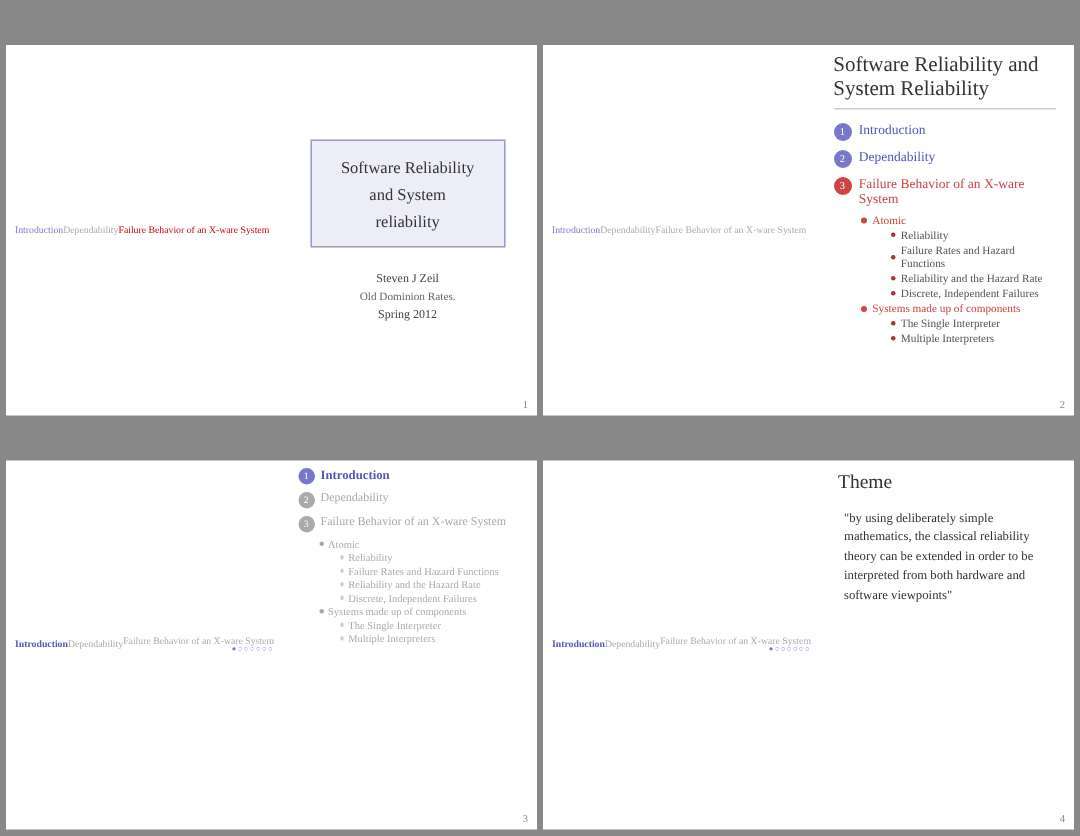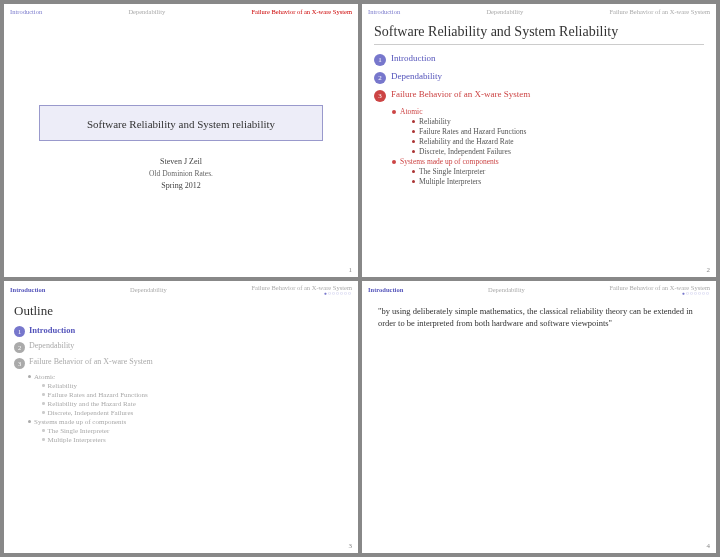--- a/index.html
+++ b/index.html
@@ -12,21 +12,22 @@
       width: 720px;
       height: 557px;
       gap: 4px;
       padding: 4px;
     }
     .slide {
       background: white;
       position: relative;
       overflow: hidden;
       display: flex;
-      flex-direction: column;
+      flex-direction: row;
+      margin-top: 26px;
     }
     .slide-header {
       display: flex;
       justify-content: space-between;
       align-items: center;
       padding: 3px 6px;
       font-size: 6.5px;
       border-bottom: none;
       min-height: 14px;
     }
@@ -302,21 +303,20 @@
 <div class="slide slide-3">
   <div class="slide-header">
     <span class="header-intro-active">Introduction</span>
     <span class="header-dep-active">Dependability</span>
     <div style="display:flex;flex-direction:column;align-items:flex-end">
       <span class="header-failure">Failure Behavior of an X-ware System</span>
       <span style="font-size:5px;color:#7777cc;letter-spacing:1px">●○○○○○○</span>
     </div>
   </div>
   <div class="slide-body">
-    <div class="outline-title">Outline</div>
 
     <div class="outline-item">
       <div class="outline-num outline-num-active">1</div>
       <span class="outline-label-active">Introduction</span>
     </div>
 
     <div class="outline-item">
       <div class="outline-num outline-num-inactive">2</div>
       <span class="outline-label-inactive">Dependability</span>
     </div>
@@ -371,16 +371,17 @@
 <div class="slide slide-4">
   <div class="slide-header">
     <span class="header-intro-active">Introduction</span>
     <span class="header-dep-active">Dependability</span>
     <div style="display:flex;flex-direction:column;align-items:flex-end">
       <span class="header-failure">Failure Behavior of an X-ware System</span>
       <span style="font-size:5px;color:#7777cc;letter-spacing:1px">●○○○○○○</span>
     </div>
   </div>
   <div class="slide-body">
+    <div class="theme-title">Theme</div>
     <div class="theme-quote">"by using deliberately simple mathematics, the classical reliability theory can be extended in order to be interpreted from both hardware and software viewpoints"</div>
   </div>
   <span class="slide-num">4</span>
 </div>
 
 </body></html>

